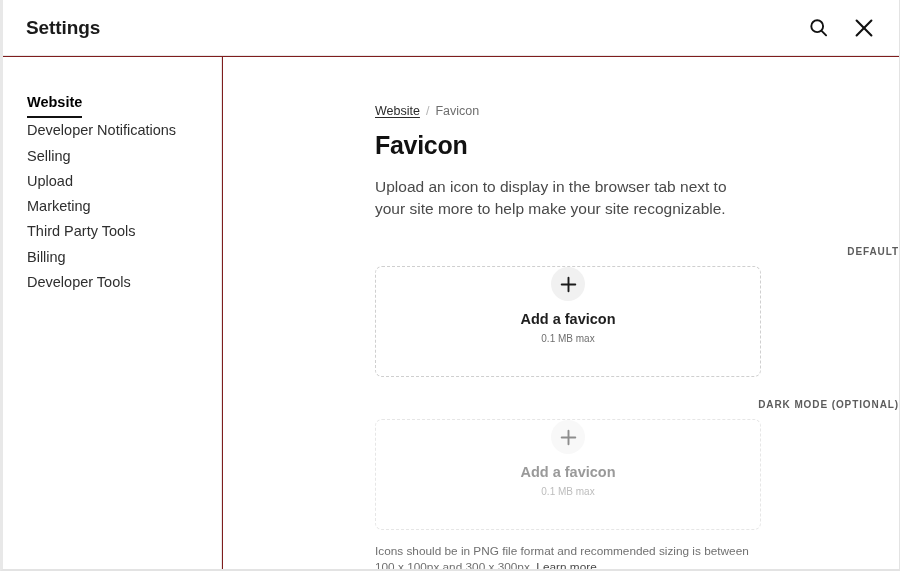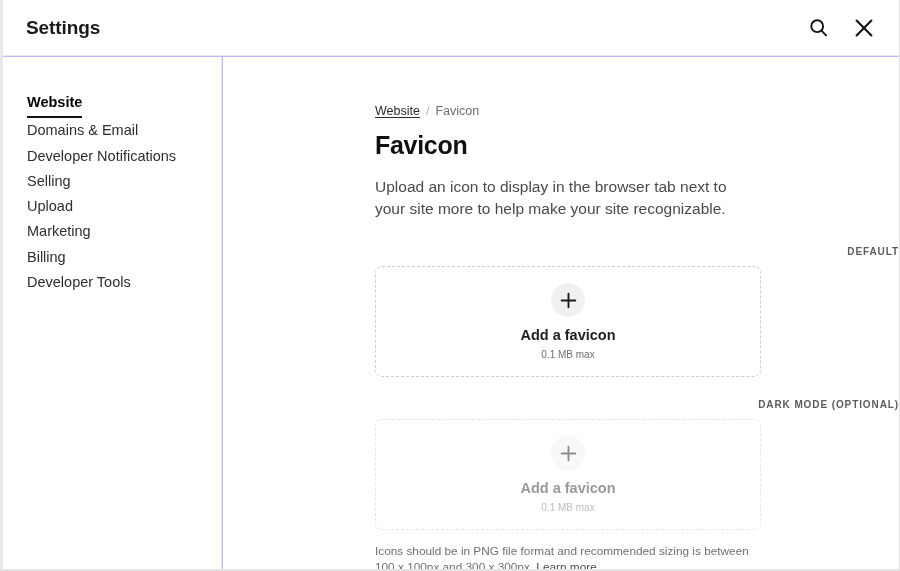--- a/index.html
+++ b/index.html
@@ -6,21 +6,21 @@
   html, body {
     margin: 0; padding: 0;
     width: 900px; height: 571px;
     background: #ffffff;
     font-family: "Liberation Sans", sans-serif;
     -webkit-font-smoothing: antialiased;
   }
   #app {
     position: relative;
     width: 900px; height: 571px;
-    background: #c4b5fd;
+    background: #7f1d1d;
     border-left: 3px solid #e8e8e8;
     border-right: 1px solid #e3e3e3;
     border-bottom: 2px solid #e3e3e3;
     overflow: hidden;
   }
 
   
   .header {
     position: absolute;
     top: 0; left: 0; right: 0;
@@ -131,21 +131,20 @@
   }
 
   .dropzone {
     width: 386px;
     height: 111px;
     border: 1px dashed #cfcfcf;
     border-radius: 7px;
     display: flex;
     flex-direction: column;
     align-items: center;
-    justify-content: center;
     cursor: pointer;
     background: #fff;
   }
   .dropzone .plus-circle {
     width: 34px; height: 34px;
     border-radius: 50%;
     background: #f1f1f1;
     display: flex; align-items: center; justify-content: center;
     margin-bottom: 11px;
   }
@@ -205,33 +204,33 @@
       </button>
     </div>
   </div>
 
   <nav class="sidebar">
     <ul class="nav-list">
       <li class="nav-item active">
         <span class="nav-label">Website</span>
       </li>
       <li class="nav-item">
-        <span class="nav-label">Domains &amp; Email</span>
-      </li>
-      <li class="nav-item">
         <span class="nav-label">Developer Notifications</span>
       </li>
       <li class="nav-item">
         <span class="nav-label">Selling</span>
       </li>
       <li class="nav-item">
         <span class="nav-label">Upload</span>
       </li>
       <li class="nav-item">
         <span class="nav-label">Marketing</span>
+      </li>
+      <li class="nav-item">
+        <span class="nav-label">Third Party Tools</span>
       </li>
       <li class="nav-item">
         <span class="nav-label">Billing</span>
       </li>
       <li class="nav-item">
         <span class="nav-label">Developer Tools</span>
       </li>
     </ul>
   </nav>
 

